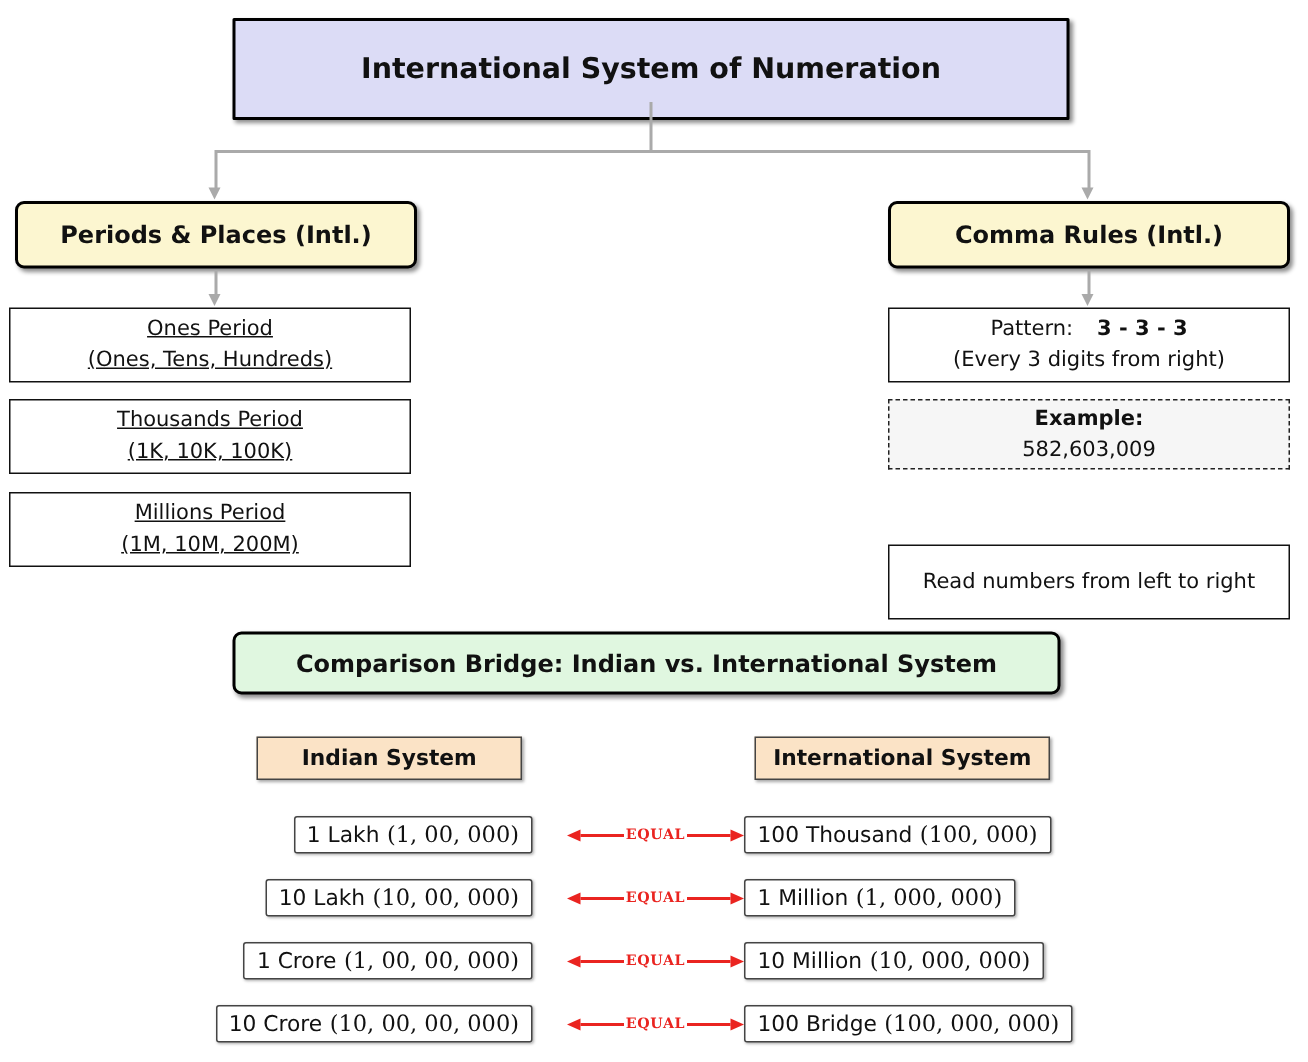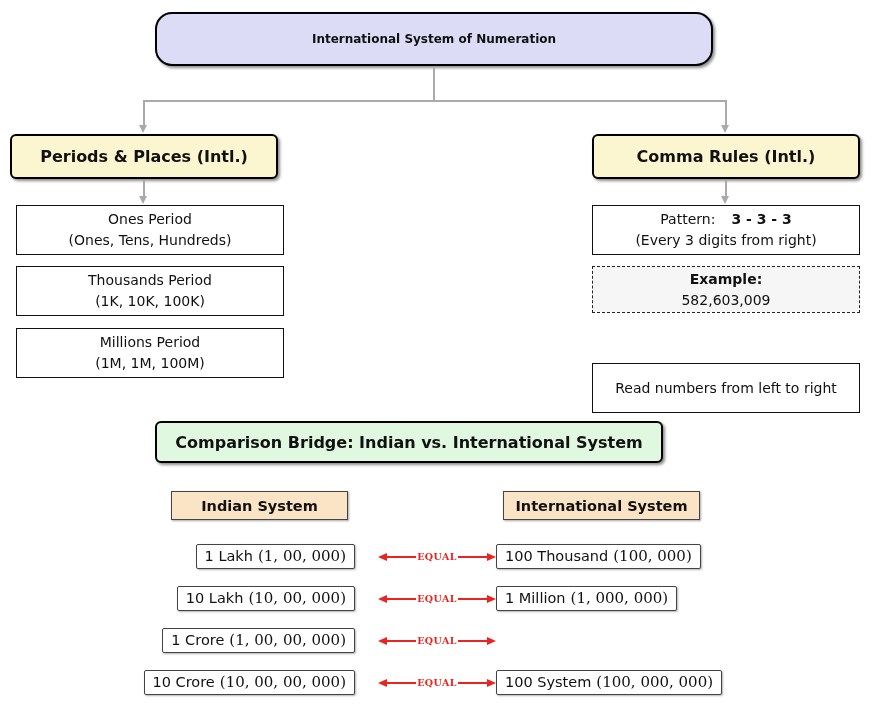--- a/index.html
+++ b/index.html
@@ -4,33 +4,33 @@
 <style>
   html,body{margin:0;padding:0;background:#fff;}
   .canvas{
     position:relative;width:872px;height:708px;background:#fff;
     font-family:"DejaVu Sans","Liberation Sans",sans-serif;color:#111;
     overflow:hidden;
   }
   .box{position:absolute;display:flex;flex-direction:column;justify-content:center;
        align-items:center;text-align:center;box-sizing:border-box;background:#fff;}
   
-  .title-box{left:155px;top:12px;width:558px;height:54px;background:#dcdcf6;
-      border:2.5px solid #000;border-radius:17px;font-weight:bold;font-size:12px;
+  .title-box{left:155px;top:12px;width:558px;height:68px;background:#dcdcf6;
+      border:2.5px solid #000;border-radius:1px;font-weight:bold;font-size:19px;
       box-shadow:2px 2px 3px rgba(0,0,0,0.45);}
   .branch-header{width:268px;height:45px;background:#fcf6d0;border:2.5px solid #000;
       border-radius:6px;font-weight:bold;font-size:16px;top:134px;
       box-shadow:2px 2px 3px rgba(0,0,0,0.45);}
   .bh-left{left:10px;} .bh-right{left:592px;}
-  .bridge-header{left:155px;top:421px;width:508px;height:42px;background:#e0f7e0;
+  .bridge-header{left:155px;top:421px;width:552px;height:42px;background:#e0f7e0;
       border:2.5px solid #000;border-radius:6px;font-weight:bold;font-size:16px;
       box-shadow:2px 2px 3px rgba(0,0,0,0.45);}
   
   .plain{width:268px;height:50px;border:1.5px solid #111;font-size:14px;line-height:1.5;}
-  .pl-left{left:16px;} .pl-right{left:592px;}
+  .pl-left{left:6px;text-decoration:underline;} .pl-right{left:592px;}
   .dashed{left:592px;top:266px;width:268px;height:47px;border:1.6px dashed #222;
       background:#f6f6f6;font-size:14px;line-height:1.5;}
   .bold{font-weight:bold;}
   .pv{font-weight:bold;margin-left:16px;}
   
   .vline,.hline{position:absolute;background:#aaa;}
   .vline{width:1.5px;} .hline{height:1.5px;}
   .down-tri{position:absolute;width:0;height:0;border-left:4.5px solid transparent;
       border-right:4.5px solid transparent;border-top:8px solid #aaa;}
   
@@ -80,21 +80,21 @@
   <div class="box plain pl-left" style="top:205px;">
     <div>Ones Period</div>
     <div>(Ones, Tens, Hundreds)</div>
   </div>
   <div class="box plain pl-left" style="top:266px;">
     <div>Thousands Period</div>
     <div>(1K, 10K, 100K)</div>
   </div>
   <div class="box plain pl-left" style="top:328px;">
     <div>Millions Period</div>
-    <div>(1M, 1M, 100M)</div>
+    <div>(1M, 10M, 200M)</div>
   </div>
 
   <div class="box branch-header bh-right">
     <span>Comma Rules (Intl.)</span>
   </div>
   <div class="vline" style="left:725px;top:180px;height:17px;"></div>
   <div class="down-tri" style="left:721px;top:196px;"></div>
 
   <div class="box plain pl-right" style="top:205px;">
     <div>
@@ -167,35 +167,40 @@
         <span>1 Crore</span><span class="num">(1, 00, 00, 000)</span>
       </div>
     </div>
     <div class="equal-arrow">
       <span class="ah ah-left"></span>
       <span class="aline"></span>
       <span class="eq-label">EQUAL</span>
       <span class="aline"></span>
       <span class="ah ah-right"></span>
     </div>
+    <div class="cell cell-r">
+      <div class="row-box">
+        <span>10 Million</span><span class="num">(10, 000, 000)</span>
+      </div>
+    </div>
   </div>
 
   <div class="bridge-row" style="top:666px;">
     <div class="cell cell-l">
       <div class="row-box">
         <span>10 Crore</span><span class="num">(10, 00, 00, 000)</span>
       </div>
     </div>
     <div class="equal-arrow">
       <span class="ah ah-left"></span>
       <span class="aline"></span>
       <span class="eq-label">EQUAL</span>
       <span class="aline"></span>
       <span class="ah ah-right"></span>
     </div>
     <div class="cell cell-r">
       <div class="row-box">
-        <span>100 System</span><span class="num">(100, 000, 000)</span>
+        <span>100 Bridge</span><span class="num">(100, 000, 000)</span>
       </div>
     </div>
   </div>
 
 </div>
 
 </body></html>

